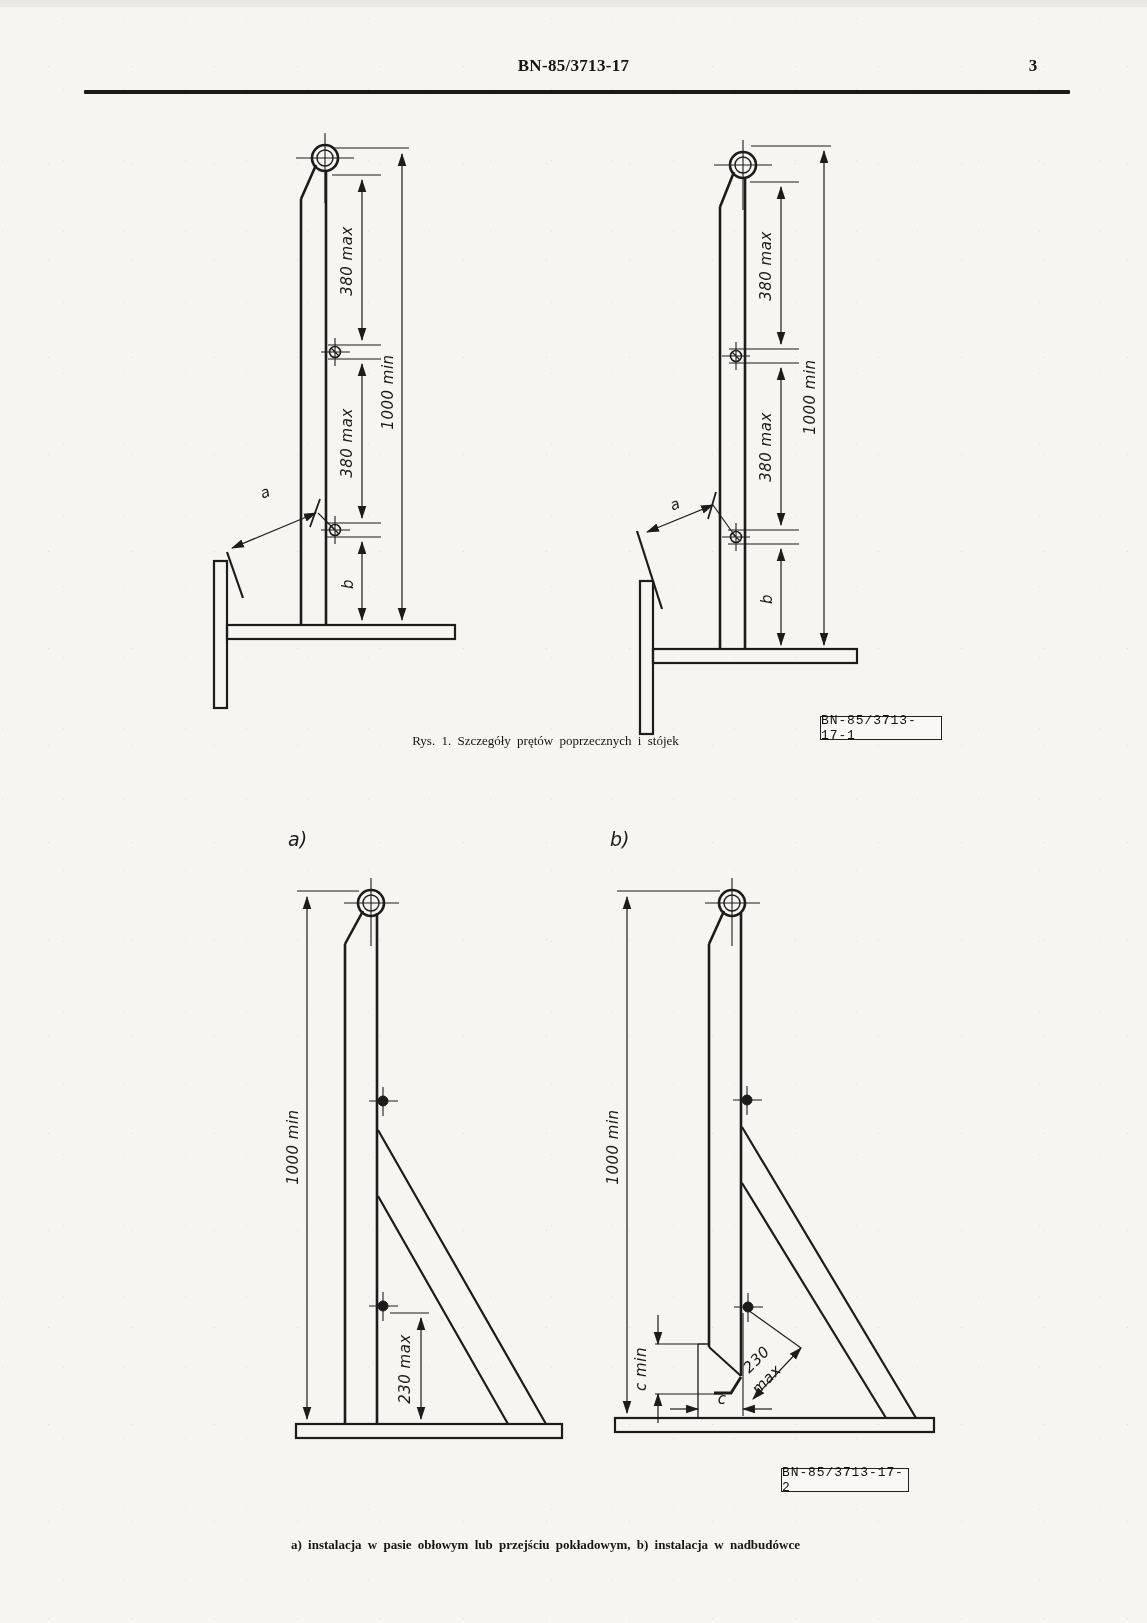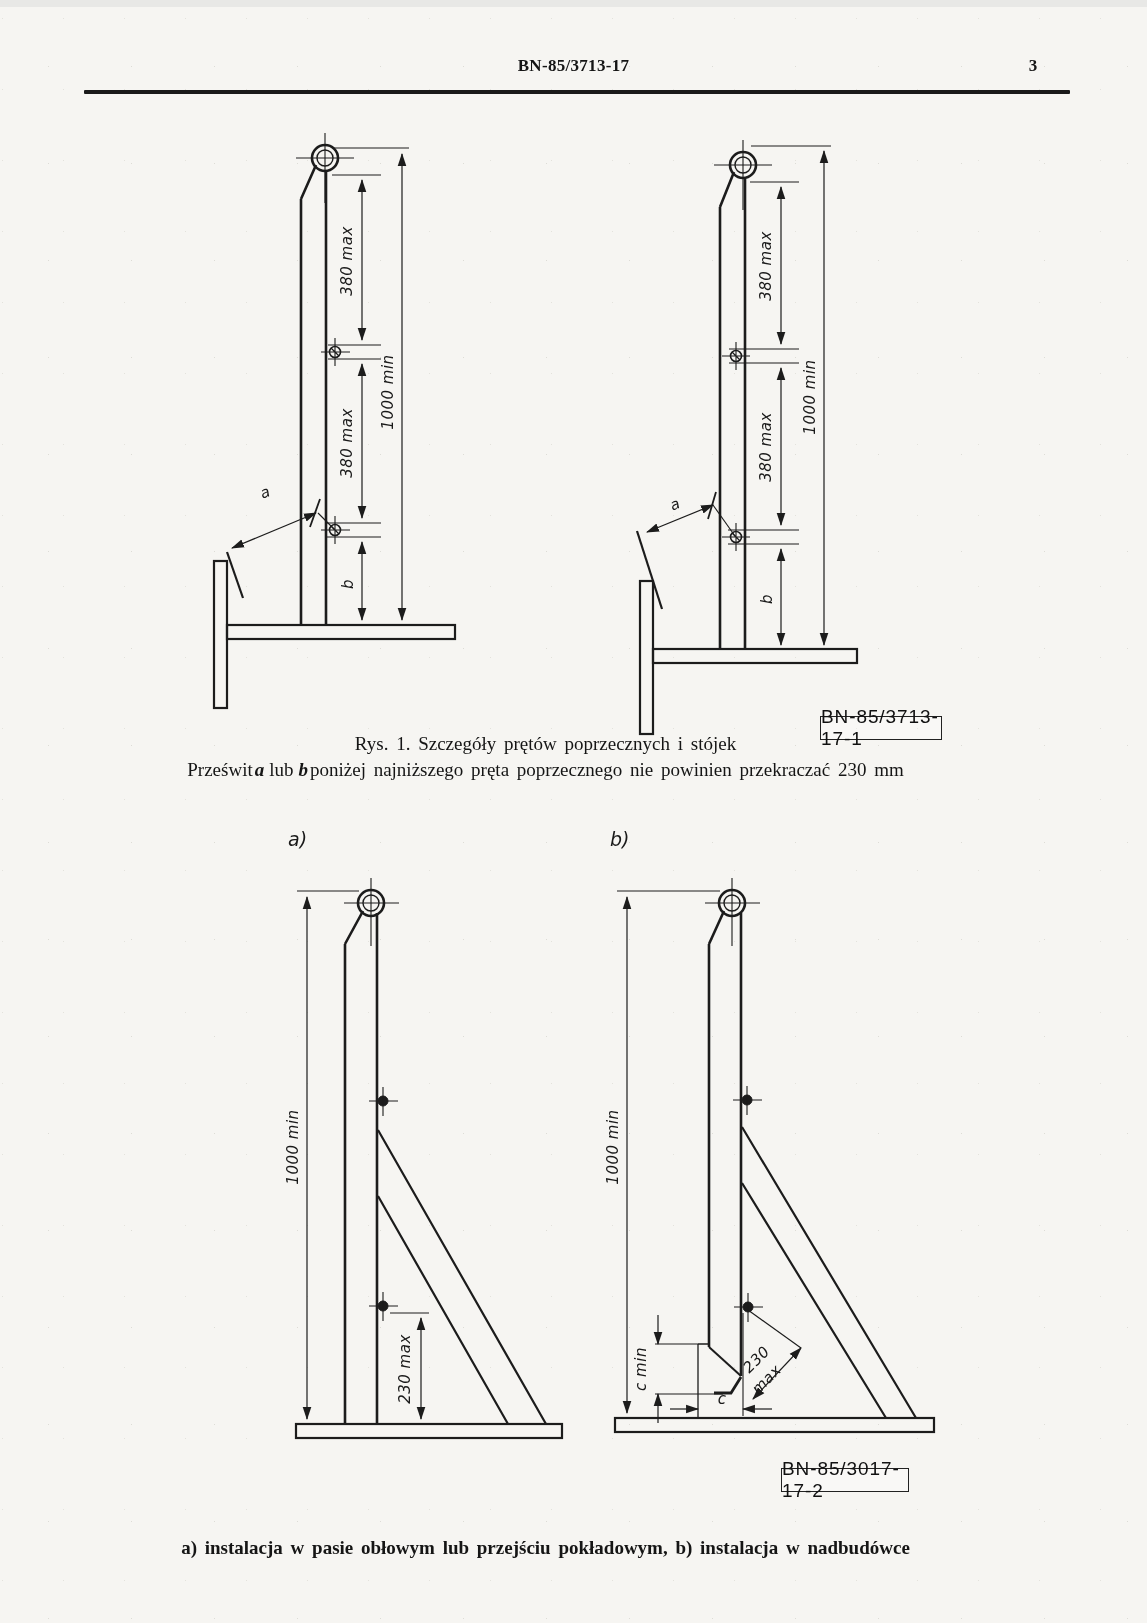--- a/index.html
+++ b/index.html
@@ -21,30 +21,30 @@
   }
   .hdr-page{
     position:absolute;left:1018px;top:49px;width:30px;
     font-size:17px;font-weight:700;text-align:center;
   }
   .hdr-rule{
     position:absolute;left:84px;top:83px;width:986px;height:4px;
     background:#1a1a1a;border-radius:1px;
   }
   .drawing-svg{position:absolute;left:0;top:0;}
-  .caption{position:absolute;left:0;width:1091px;text-align:center;font-size:19px;word-spacing:3px;}
+  .caption{position:absolute;left:0;width:1091px;text-align:center;font-size:13px;word-spacing:3px;}
   .cap1-l1{top:726px;}
   .cap1-l2{top:752px;}
   .cap2-l1{top:1504px;}
   .cap2-l2{top:1530px;font-weight:bold;}
   .itvar{font-style:italic;font-weight:700;padding:0 2px;}
   .dwg-box{
     position:absolute;border:1.7px solid #222;background:rgba(255,255,255,.35);
     display:flex;align-items:center;
-    font-family:Liberation Sans, sans-serif;font-size:19px;letter-spacing:.9px;color:#111;
+    font-family:Liberation Mono, monospace;font-size:13px;letter-spacing:.9px;color:#111;
   }
   .box1{left:820px;top:709px;width:120px;height:22px;}
   .box2{left:781px;top:1461px;width:126px;height:22px;}
   
   .ln{stroke:#1c1c1c;fill:none;}
   .thick{stroke-width:2.6px;}
   .med{stroke-width:2.2px;}
   .thin{stroke-width:1.1px;}
   .dim{stroke-width:1.2px;}
   .dimtext{
@@ -197,21 +197,20 @@
       <text class="dimtext" x="722" y="1397" text-anchor="middle" font-size="17">c</text>
       <text class="dimtext" x="760" y="1356" text-anchor="middle" transform="rotate(-45 760 1356)">230</text>
       <text class="dimtext" x="770" y="1376" text-anchor="middle" transform="rotate(-45 770 1376)">max</text>
     </g>
   </svg>
 
   <div class="dwg-box box1">
     <span>BN-85/3713-17-1</span>
   </div>
   <div class="dwg-box box2">
-    <span>BN-85/3017-17-2</span>
+    <span>BN-85/3713-17-2</span>
   </div>
 
   <div class="caption cap1-l1">Rys. 1. Szczegóły prętów poprzecznych i stójek</div>
-  <div class="caption cap1-l2"><span>Prześwit</span><span class="itvar">a</span><span style="padding: 0px 3px;">lub</span><span class="itvar">b</span><span>poniżej najniższego pręta poprzecznego nie powinien przekraczać 230 mm</span></div>
 
   <div class="caption cap2-l2">a) instalacja w pasie obłowym lub przejściu pokładowym, b) instalacja w nadbudówce</div>
 
 </div>
 
 </body></html>

